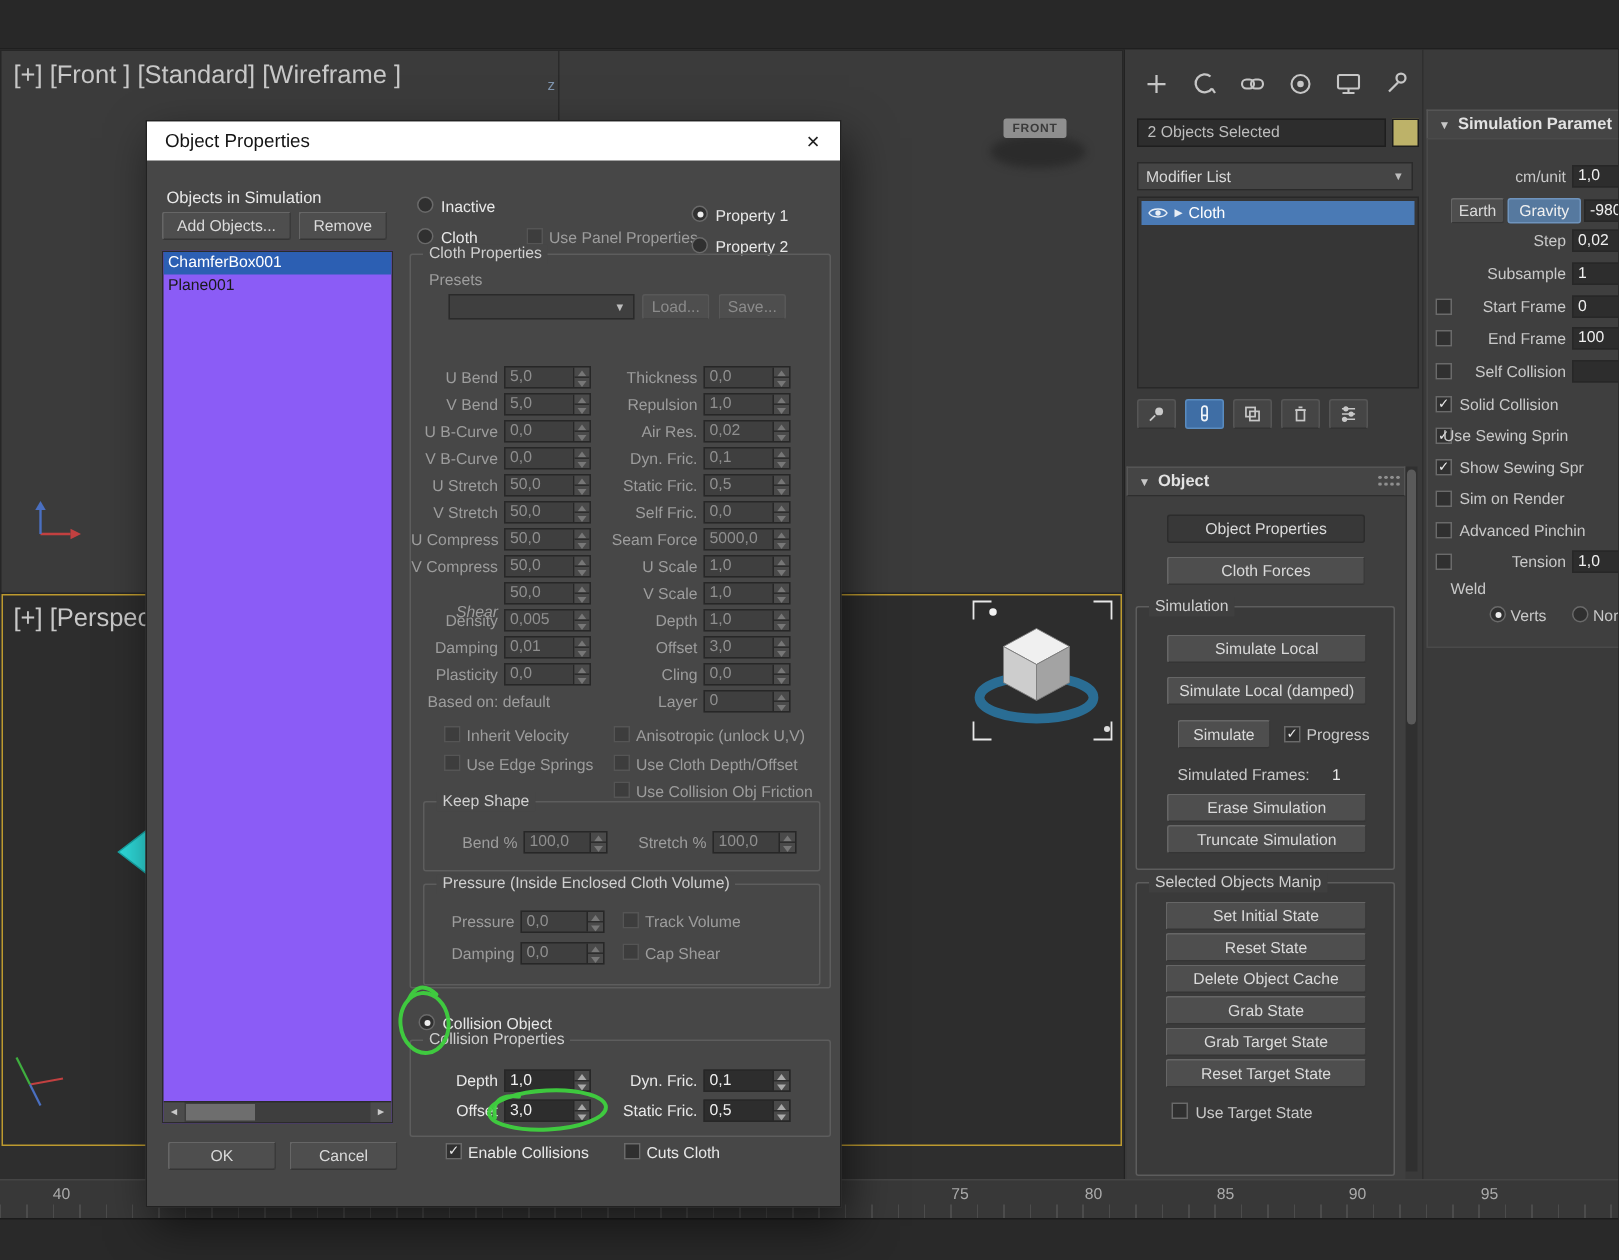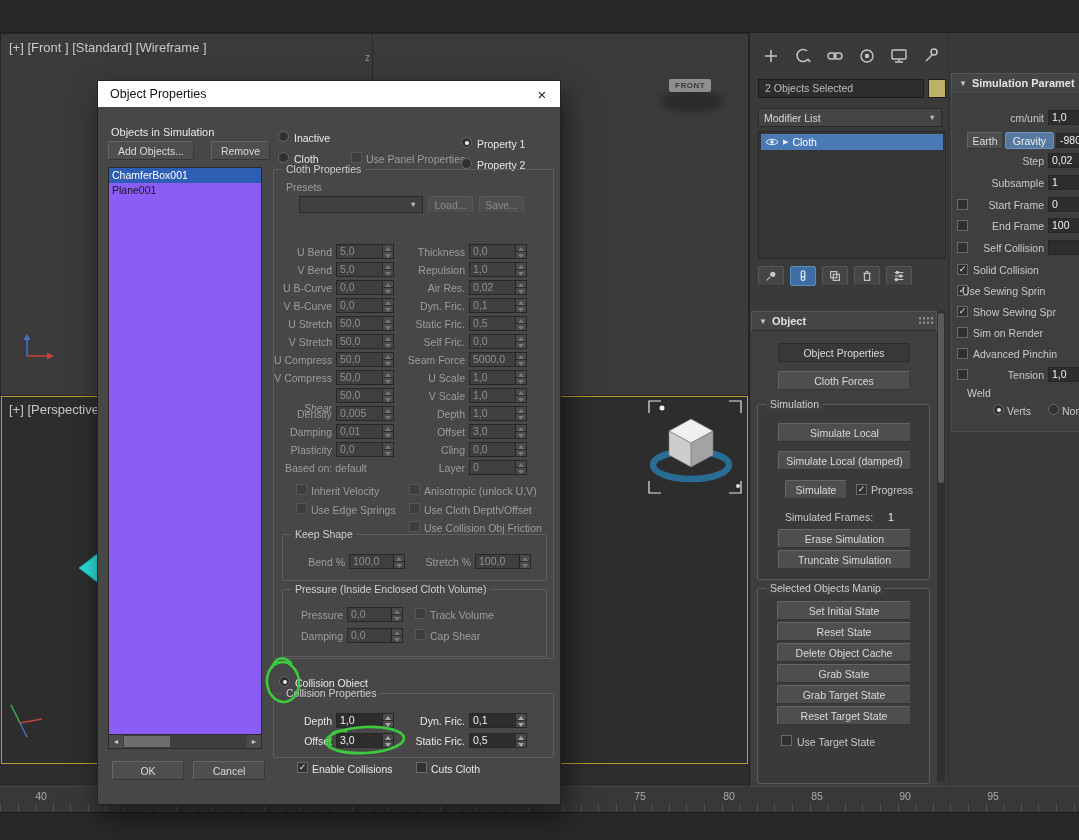--- a/index.html
+++ b/index.html
@@ -6,21 +6,21 @@
     --accent:#4a7ab5; --sel:#2c5fb3; --green:#3fd13f; --vpb:#bd9a2f; --swatch:#bdb269;
   }
   *{margin:0;padding:0;box-sizing:border-box}
   body{background:#1b1b1b;font-family:"Liberation Sans",sans-serif}
   #root{position:relative;width:1079px;height:840px;overflow:hidden;background:#2e2e2e;color:#ddd;font-size:11px}
   .abs{position:absolute}
   .lb{position:absolute;color:#c9c9c9;font-size:10.5px;line-height:13px;white-space:nowrap}
   .lb.r{text-align:right}
   .lb.dim{color:#9d9d9d}
   .lb.bright{color:#e8e8e8}
-  .vp-label{position:absolute;color:#c8c8c8;font-size:13px;white-space:nowrap}
+  .vp-label{position:absolute;color:#c8c8c8;font-size:17px;white-space:nowrap}
   
   .btn{background:#4e4e4e;border:1px solid #666;border-bottom-color:#353535;border-right-color:#3a3a3a;border-radius:2px;color:#dadada;font-size:10.5px;display:flex;align-items:center;justify-content:center;white-space:nowrap;cursor:pointer}
   .btn.dis{color:#8b8b8b;border-color:#585858;border-bottom-color:#444}
   .btn.pressed{background:#383838;border-color:#2c2c2c}
   .btn.active{background:#56799f;border-color:#6f94bd;color:#f0f0f0}
   .btn.mxb{height:19px}
   
   .spin{display:flex;height:15px;border:1px solid #272727;background:#3f3f3f;overflow:hidden}
   .spin .v{flex:1;padding:0 3px;font-size:10.5px;line-height:13px;color:#8f8f8f;overflow:hidden}
   .spin.en{background:#2d2d2d}
@@ -330,21 +330,21 @@
   </div>
 
   <div class="dialog">
     <div class="dlg-title">
       <span>Object Properties</span>
       <span class="dlg-close">×</span>
     </div>
 
     <span class="lb bright" style="left:13px;top:45px;font-size:11px">Objects in Simulation</span>
     <div class="btn mxb abs" style="left:10px;top:60px;width:86px">Add Objects...</div>
-    <div class="btn mxb abs" style="left:113px;top:60px;width:59px">Remove</div>
+    <div class="btn mxb abs" style="left:101px;top:60px;width:59px">Remove</div>
 
     <div class="listbox" style="left:10px;top:86px;width:154px;height:582px">
       <div class="li sel">ChamferBox001</div>
         <div class="li">Plane001</div>
         <div class="hscroll">
         <span class="harrow">◄</span>
         <span class="htrack">
           <span class="hthumb"></span>
         </span>
         <span class="harrow">►</span>

